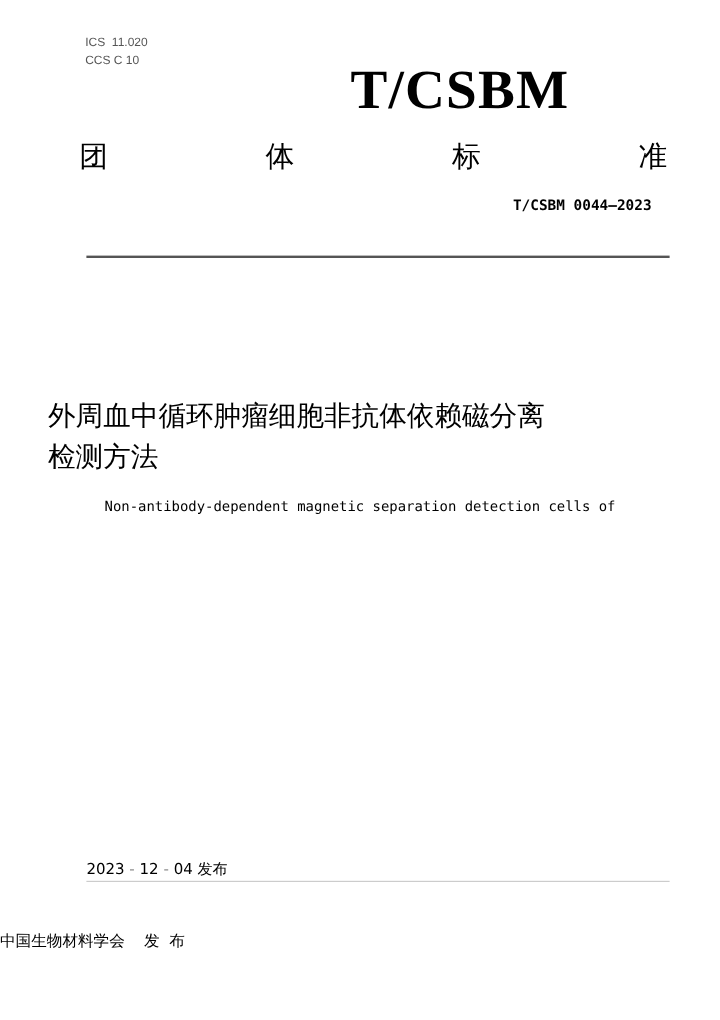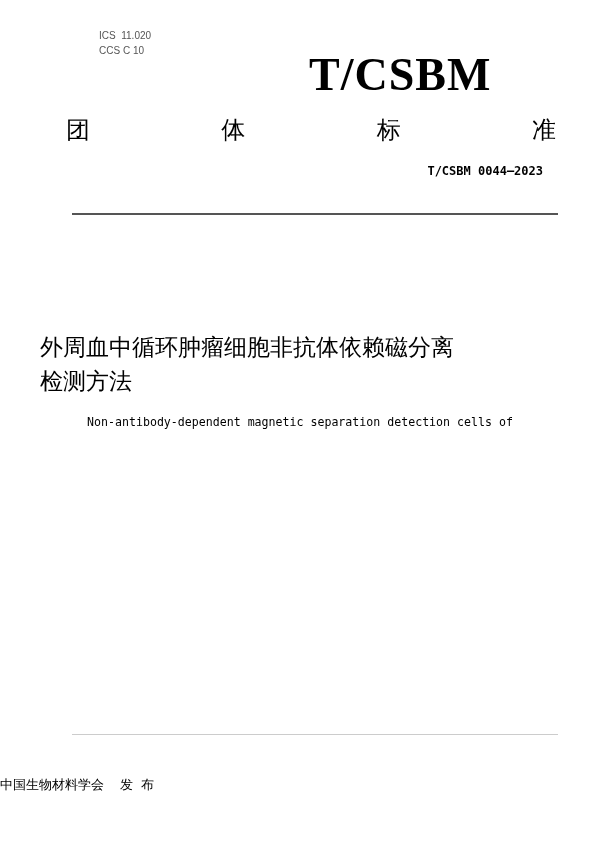--- a/index.html
+++ b/index.html
@@ -8,24 +8,24 @@
       background: #ffffff;
       overflow: hidden;
     }
     body { position: relative; color: #000; font-family: "DejaVu Sans", sans-serif; }
 
     .classification {
       position: absolute; left: 71px; top: 28px;
       font-family: "Liberation Sans", sans-serif;
       font-size: 10px; line-height: 15px; color: #555;
     }
-    .classification div { white-space: pre; margin-left: 28px; }
+    .classification div { white-space: pre; }
 
     .org-code {
-      position: absolute; left: 309px; top: 50px; width: 240px;
+      position: absolute; left: 292px; top: 50px; width: 240px;
       font-family: "Liberation Serif", serif;
       font-weight: bold; font-size: 46px; line-height: 50px;
       letter-spacing: 1px; color: #000;
     }
 
     .standard-type {
       position: absolute; left: 66px; top: 113px; width: 490px; height: 34px;
       display: flex; justify-content: space-between;
       font-family: "DejaVu Sans", sans-serif;
       font-size: 24px; line-height: 34px; color: #000;
@@ -101,19 +101,27 @@
 <div class="title-cn">
   <div>外周血中循环肿瘤细胞非抗体依赖磁分离</div>
   <div>检测方法</div>
 </div>
 
 <div class="title-en">
   <div>Non-antibody-dependent magnetic separation detection cells of</div>
 </div>
 
 <div class="date-row">
+  <span>
+    <span>2023</span>
+    <span class="sep">-</span>
+    <span>12</span>
+    <span class="sep">-</span>
+    <span>04</span>
+    <span>发布</span>
+  </span>
 </div>
 
 <div class="rule-bottom"></div>
 
 <div class="publisher">
   <span>中国生物材料学会</span><span class="gap"></span><span class="issue">发布</span>
 </div>
 
 </body></html>

